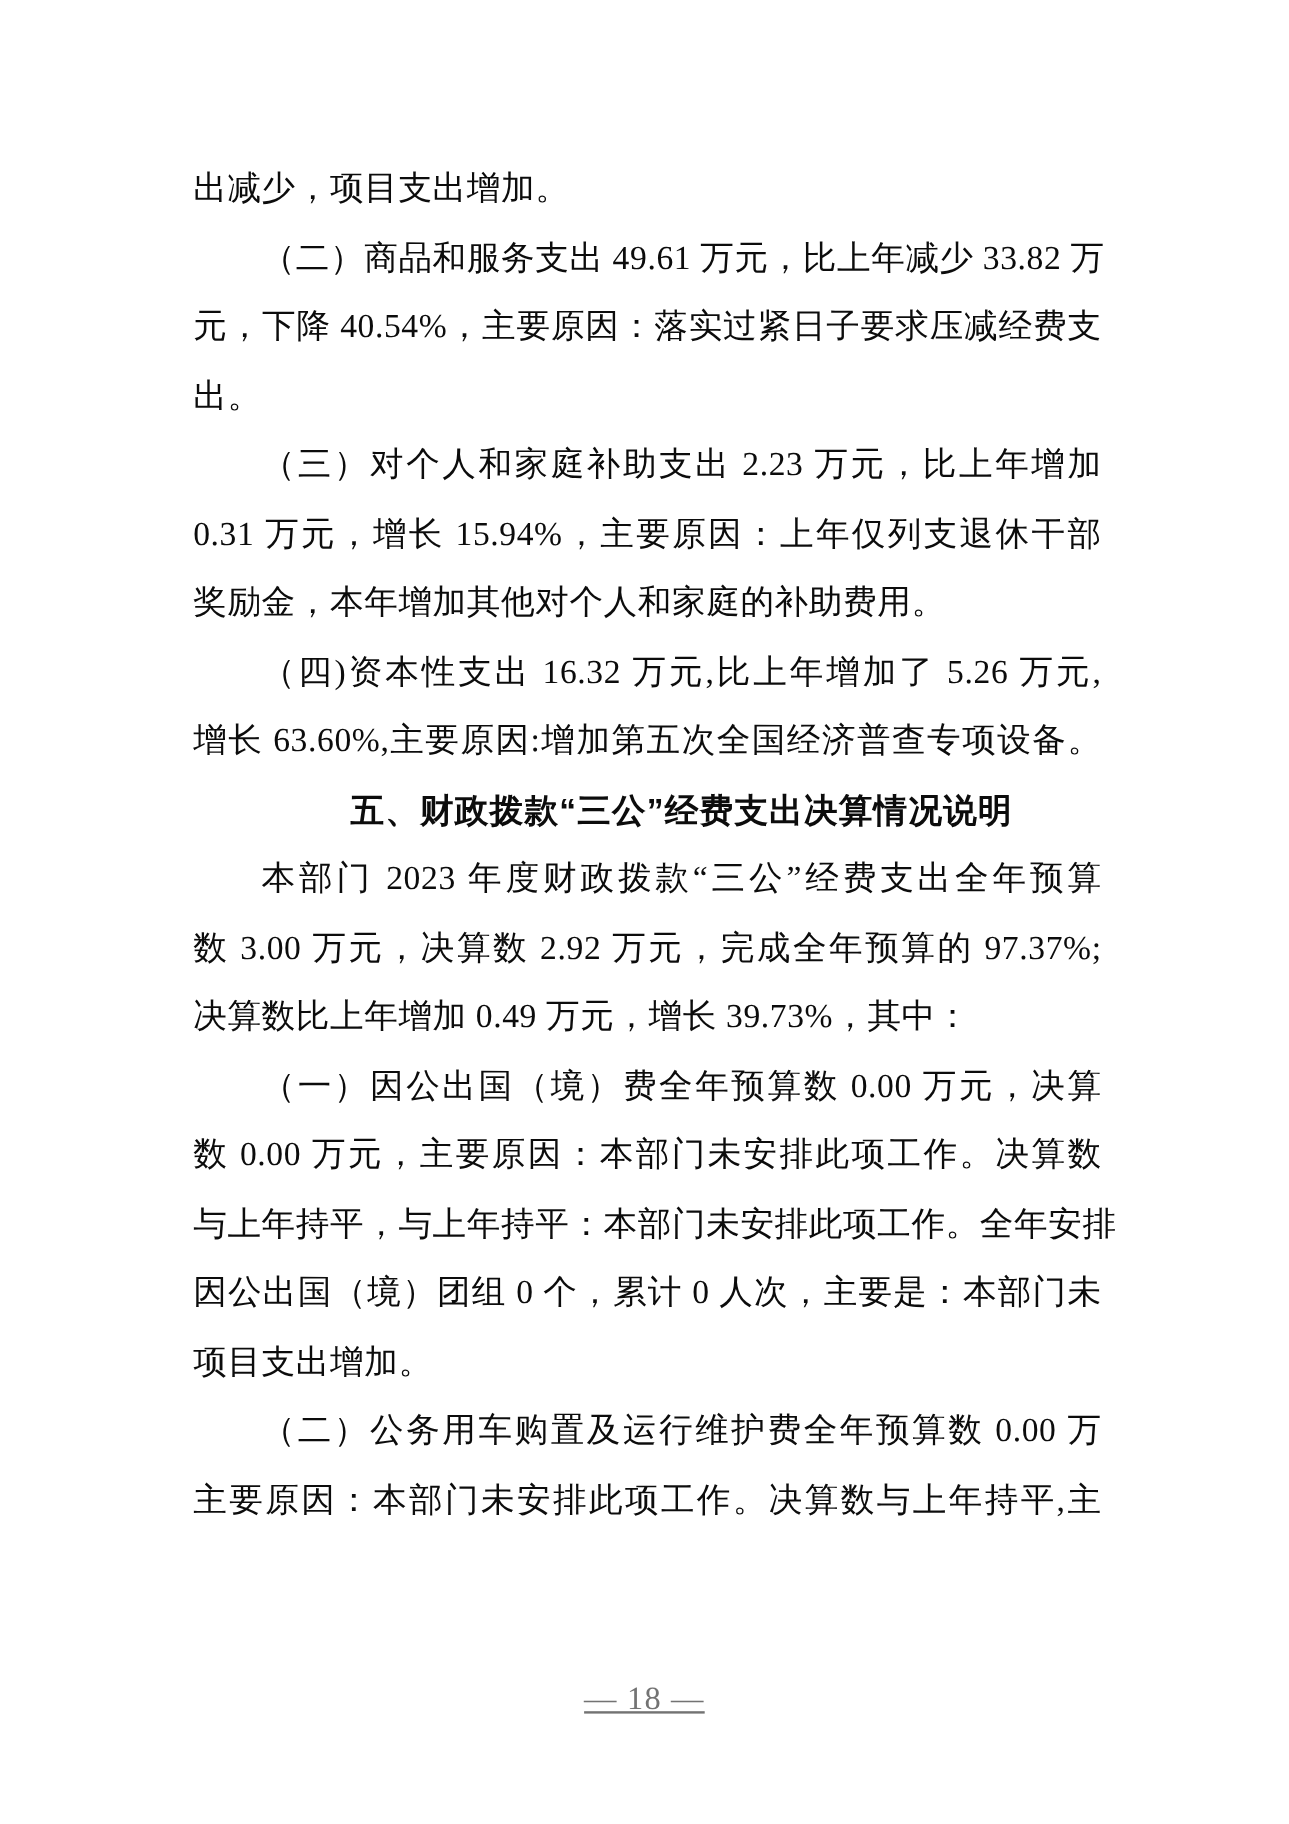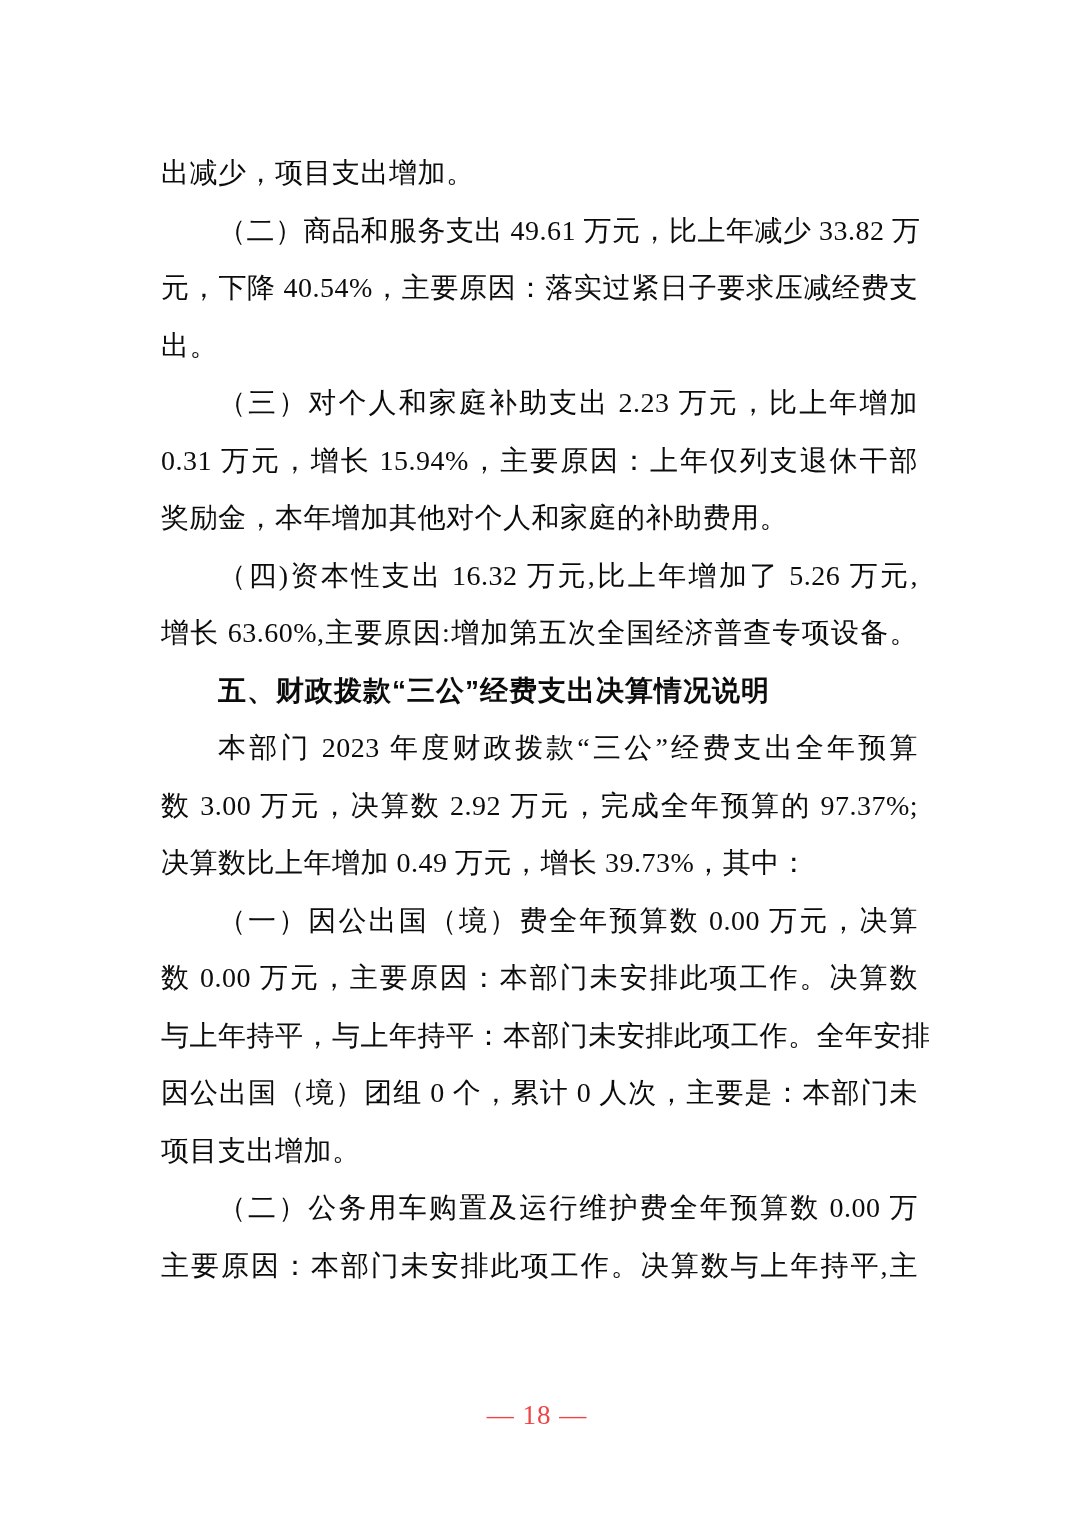--- a/index.html
+++ b/index.html
@@ -17,53 +17,55 @@
   .page {
     position: relative;
     width: 1074px;
     height: 1520px;
     background: #ffffff;
     overflow: hidden;
   }
   .text-block {
     position: absolute;
     left: 161px;
-    top: 144px;
+    top: 129px;
     width: 757px;
   }
   .line {
     font-size: 28px;
     line-height: 57.5px;
     height: 57.5px;
     letter-spacing: 0.5px;
     white-space: nowrap;
     text-align: left;
   }
   .line.fill {
     text-align: justify;
     text-align-last: justify;
     text-justify: inter-character;
   }
   .line.indent {
     padding-left: 57px;
+    text-align: center;
   }
   .line.heading {
     font-weight: bold;
     font-family: "Liberation Sans", "DejaVu Sans", sans-serif;
     letter-spacing: 1px;
   }
   .footer {
     position: absolute;
     left: 0;
     right: 0;
     top: 1400px;
     text-align: center;
     font-size: 27px;
     letter-spacing: 1px;
-    color: #ef4444;
+    color: #737373;
+    text-decoration: underline;
   }
 </style>
 </head>
 <body>
 
 <main class="page">
   <section class="text-block">
 
     <div class="line">出减少，项目支出增加。</div>
 

